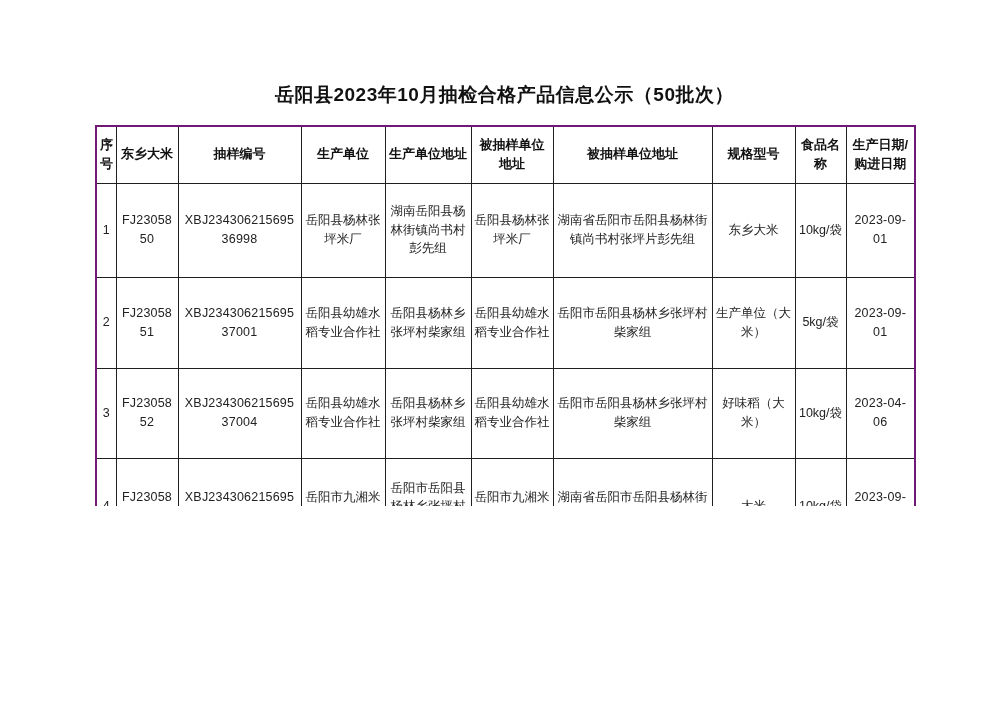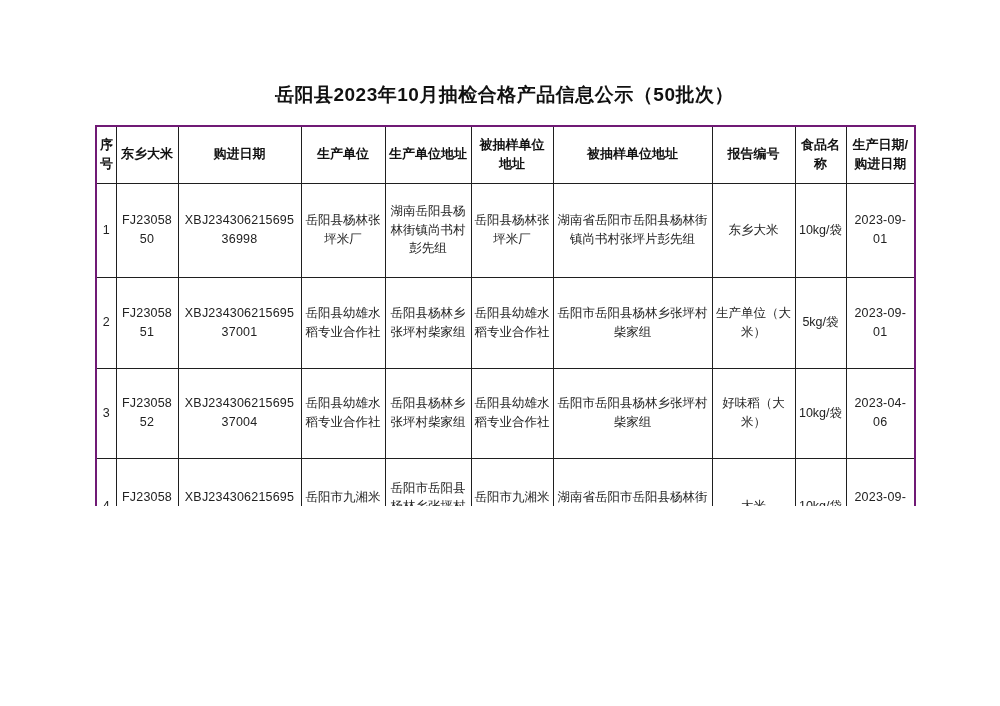--- a/index.html
+++ b/index.html
@@ -105,26 +105,26 @@
       <col class="c6">
         <col class="c7">
         <col class="c8">
         <col class="c9">
         <col class="c10">
     </colgroup>
     <thead>
       <tr>
         <th>序号</th>
         <th>东乡大米</th>
-        <th>购进日期</th>
+        <th>抽样编号</th>
         <th>生产单位</th>
         <th>生产单位地址</th>
         <th>被抽样单位地址</th>
         <th>被抽样单位地址</th>
-        <th>报告编号</th>
+        <th>规格型号</th>
         <th>食品名称</th>
         <th>生产日期/购进日期</th>
       </tr>
     </thead>
     <tbody>
       <tr class="r0">
         <td class="seq">1</td>
         <td class="latin">FJ2305850</td>
         <td class="latin">XBJ23430621569536998</td>
         <td>岳阳县杨林张坪米厂</td>

